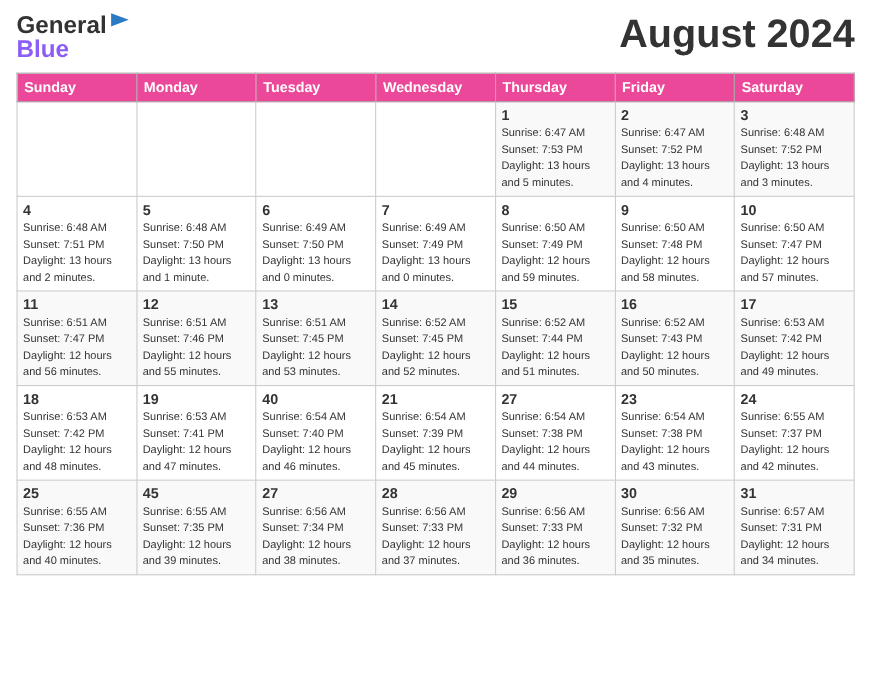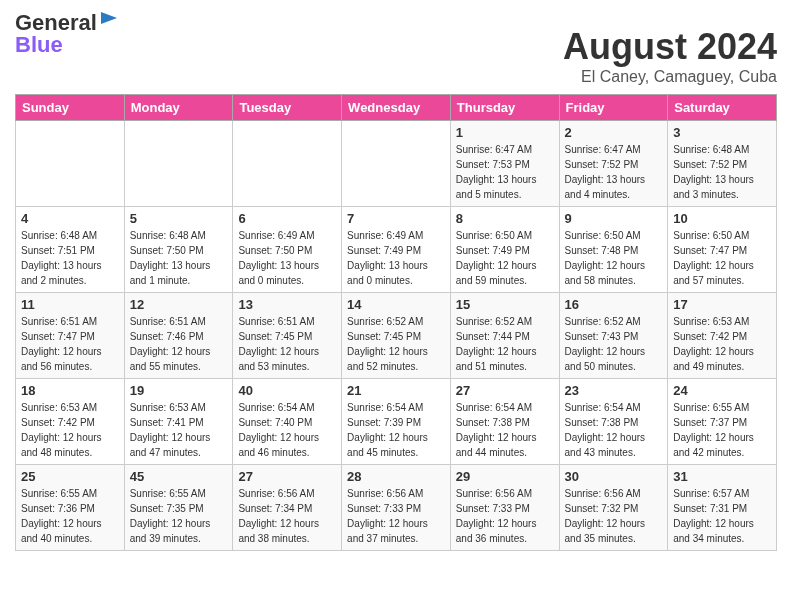--- a/index.html
+++ b/index.html
@@ -28,21 +28,20 @@
       margin-left: 2px;
       margin-right: 2px;
     }
     .title-area {
       text-align: right;
     }
     .month-year {
       font-size: 36px;
       font-weight: bold;
       color: #333;
-      margin-top: 16px;
     }
     .location {
       font-size: 16px;
       color: #555;
     }
     table {
       width: 100%;
       border-collapse: collapse;
       table-layout: fixed;
     }
@@ -92,21 +91,20 @@
         <span class="logo-general" style="font-size:22px;font-weight:bold;color:#333;">General</span>
         <svg class="logo-icon" viewBox="0 0 20 20" width="20" height="20">
           <polygon points="2,2 18,8 2,14" fill="#2a7ac4"></polygon>
         </svg>
       </div>
       <span class="logo-blue" style="font-size:22px;font-weight:bold;color:#8b5cf6;display:block;margin-top:-4px;">Blue</span>
     </div>
   </div>
   <div class="title-area">
     <div class="month-year">August 2024</div>
-    <div class="location">El Caney, Camaguey, Cuba</div>
   </div>
 </div>
 
 <table>
   <thead>
     <tr>
     <th>Sunday</th>
         <th>Monday</th>
         <th>Tuesday</th>
         <th>Wednesday</th>

